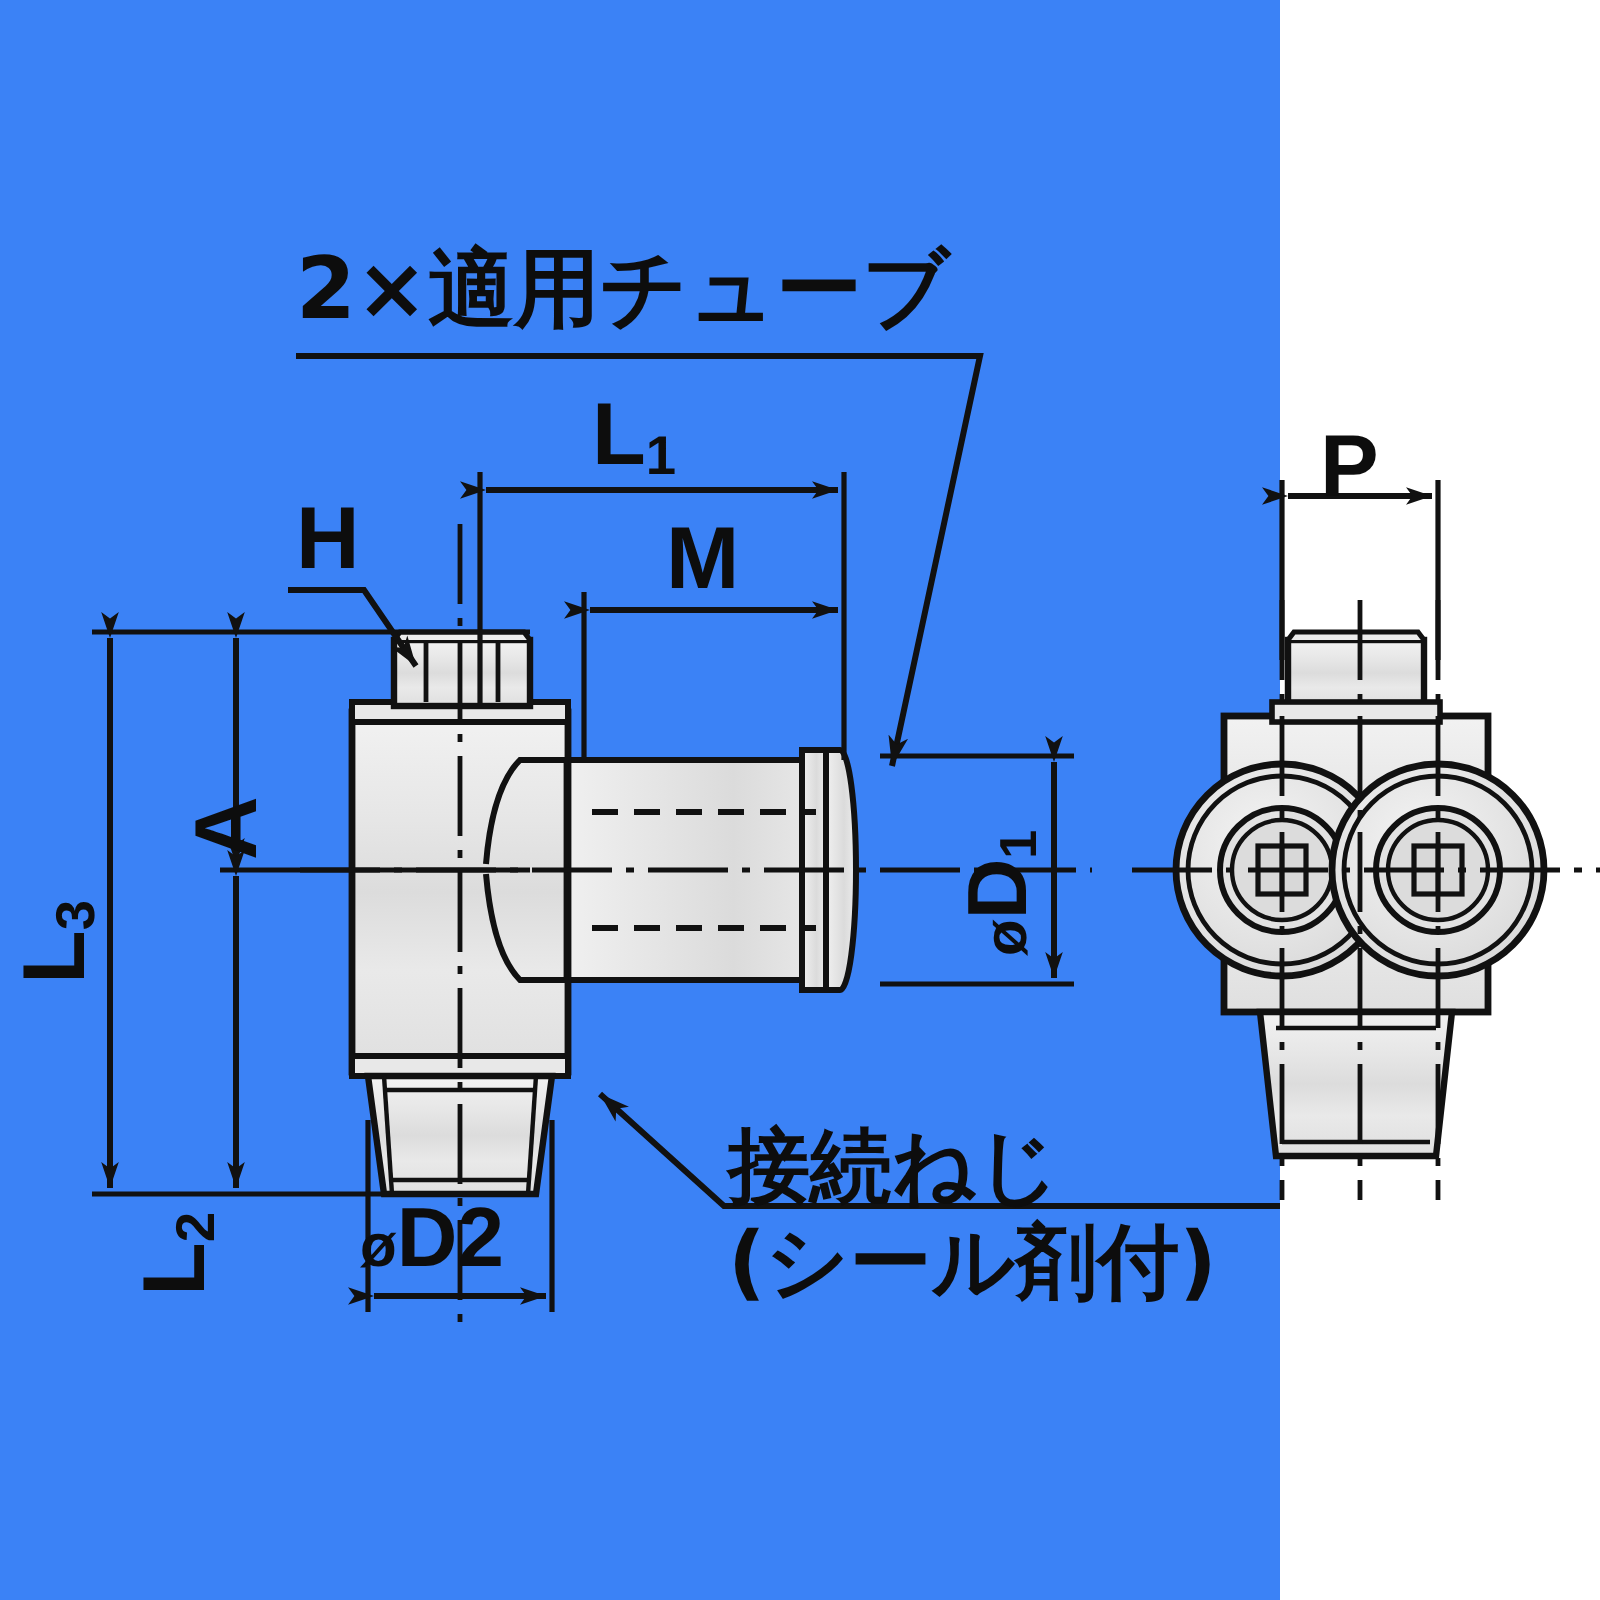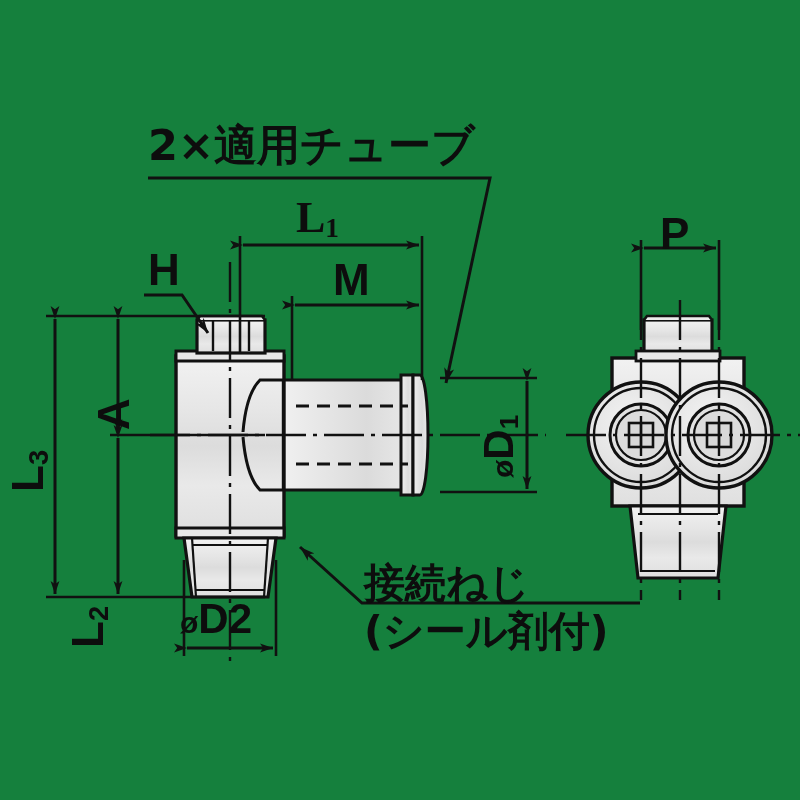--- a/index.html
+++ b/index.html
@@ -2,21 +2,21 @@
 <html><head>
 <meta charset="utf-8">
 <title>Fitting Technical Drawing</title>
 <style>
   html,body{margin:0;padding:0;background:#ffffff;}
   body{
     width:800px;height:800px;overflow:hidden;
     font-family:"Liberation Sans","DejaVu Sans",sans-serif;
     color:#111111;
   }
-  #stage{position:relative;width:800px;height:800px;background:#15803d;}
+  #stage{position:relative;width:640px;height:800px;background:#3b82f6;}
   svg#drawing{position:absolute;left:0;top:0;width:800px;height:800px;display:block;}
   .lbl{position:absolute;font-weight:bold;color:#0d0d0d;white-space:nowrap;line-height:1;}
   .lbl .sub{font-size:0.62em;vertical-align:baseline;position:relative;top:0.18em;font-weight:bold;}
   .rot90{transform:rotate(-90deg);transform-origin:left top;}
   .jp{font-family:"DejaVu Sans","Liberation Sans",sans-serif;font-weight:600;}
 </style>
 </head>
 <body>
 
 <div id="stage">
@@ -193,21 +193,21 @@
       <path d="M148,178 L490,178 L446,383" marker-end="url(#arrLead)"></path>
 
       <path d="M144,295 L182,295 L208,333" marker-end="url(#arrLead)"></path>
 
       <path d="M640,603 L362,603 L300,547" marker-end="url(#arrLead)"></path>
     </g>
   </svg>
 
   <div class="lbl jp" style="left:148px;top:124px;font-size:43px;">2×適用チューブ</div>
 
-  <div class="lbl" style="left:296px;top:196px;font-size:44px;font-family:Liberation Serif, serif;">
+  <div class="lbl" style="left:296px;top:196px;font-size:44px;">
     <span>L</span><span class="sub">1</span>
   </div>
 
   <div class="lbl" style="left:333px;top:258px;font-size:44px;">
     <span>M</span>
   </div>
 
   <div class="lbl" style="left:148px;top:248px;font-size:44px;">
     <span>H</span>
   </div>

